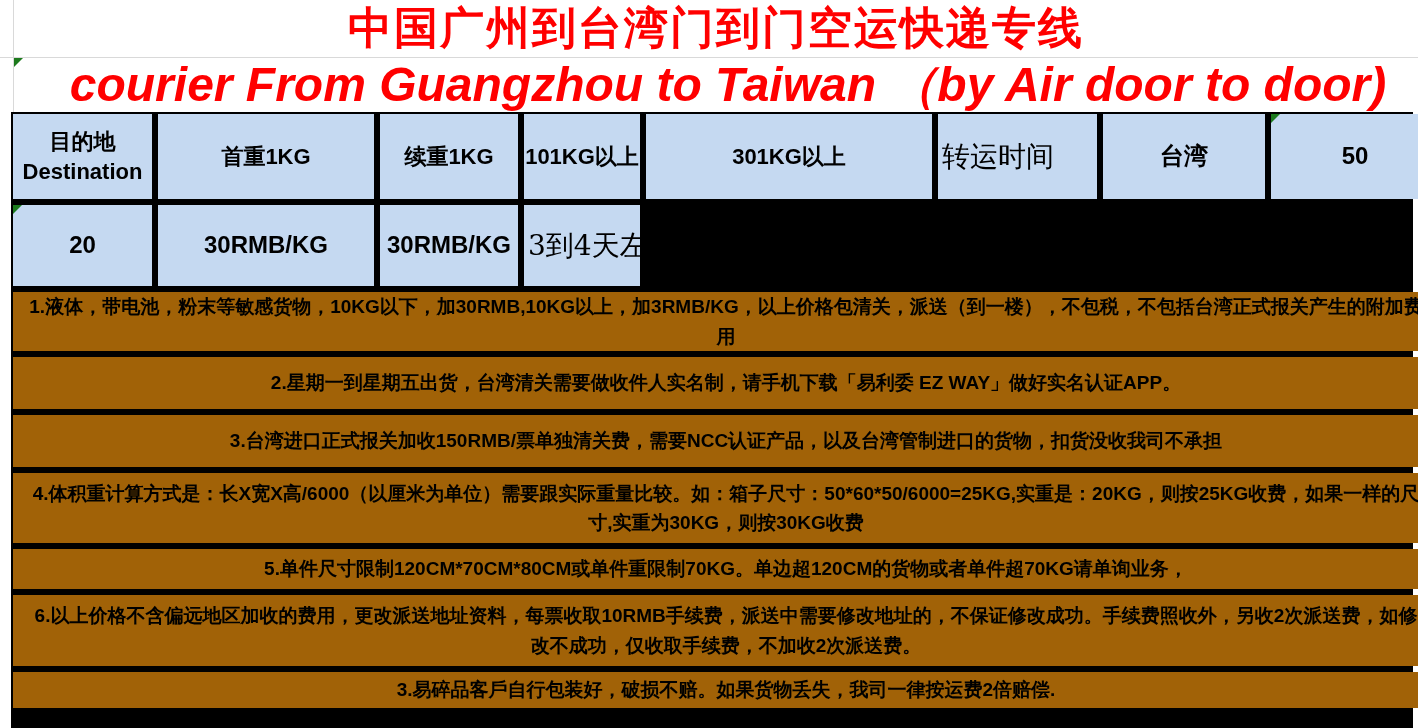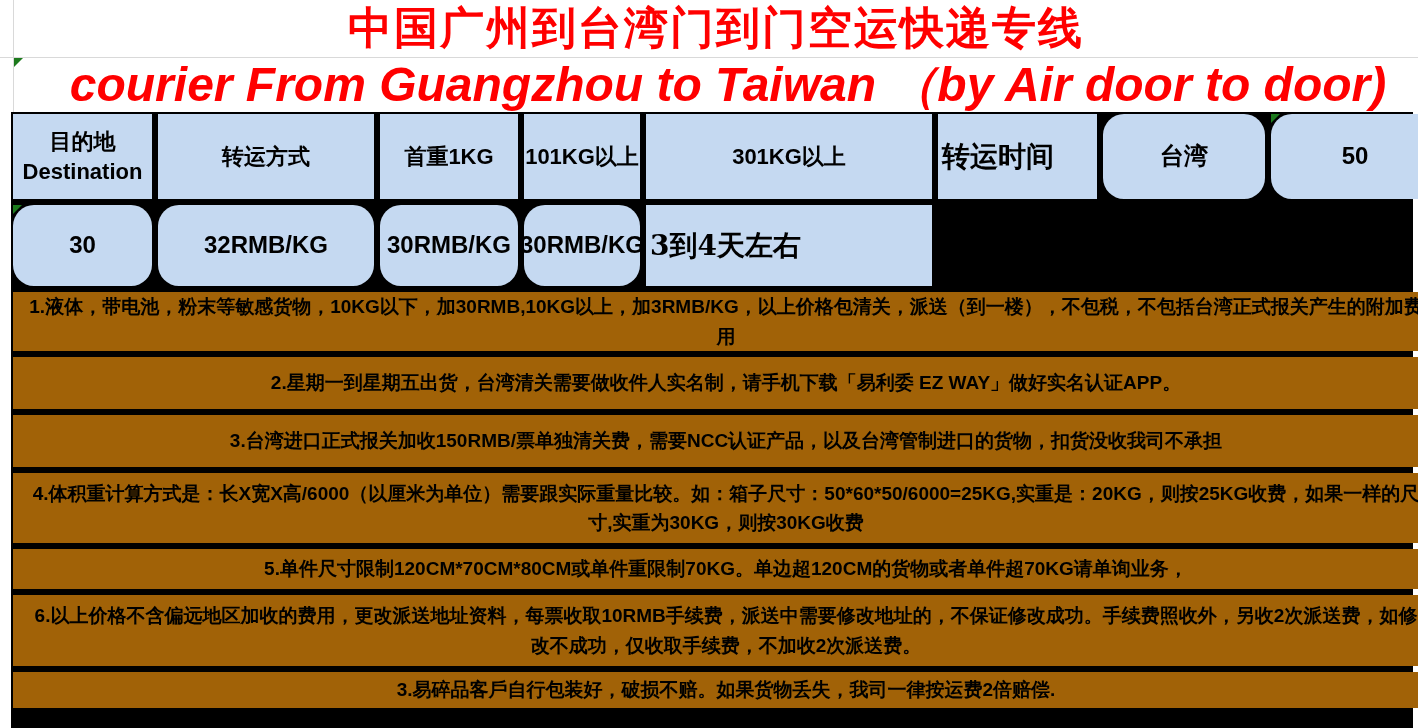--- a/index.html
+++ b/index.html
@@ -42,24 +42,24 @@
   .cell {
     background:#c5d9f1;
     display:flex; align-items:center; justify-content:center;
     text-align:center;
     color:#000000;
     font-weight:bold; font-size:22px;
     position:relative;
     line-height:1.35;
     white-space:pre-line;
   }
-  .cell.big { font-size:24px;border-radius:21px; }
+  .cell.big { font-size:24px; }
   .cell.serif {
     font-family:"DejaVu Serif","Liberation Serif",serif;
-    font-weight:bold; font-size:28px;
+    font-weight:normal; font-size:28px;
     justify-content:flex-start; text-align:left; padding-left:4px;
     white-space:nowrap;
   }
   .note {
     grid-column:1 / -1;
     background:#a16207;
     display:flex; align-items:center; justify-content:center;
     text-align:center;
     font-weight:bold; font-size:19px; line-height:1.55;
     padding:2px 16px;
@@ -83,36 +83,35 @@
   <div class="gridline-h"></div>
 
   <div class="title">中国广州到台湾门到门空运快递专线</div>
   <div class="subtitle">courier From Guangzhou to  Taiwan （by Air door to door)</div>
   <div class="err-tri tri-subtitle"></div>
 
   <div class="sheet">
 
     <div class="cell">目的地
 Destination</div>
-    <div class="cell">转运方式</div>
     <div class="cell">首重1KG</div>
+    <div class="cell">续重1KG</div>
     <div class="cell">101KG以上</div>
     <div class="cell">301KG以上</div>
     <div class="cell serif">转运时间</div>
 
     <div class="cell big">台湾</div>
     <div class="cell big">
       <span class="err-tri tri-cell"></span>
       <span>50</span>
     </div>
     <div class="cell big">
       <span class="err-tri tri-cell"></span>
-      <span>30</span>
+      <span>20</span>
     </div>
-    <div class="cell big">32RMB/KG</div>
     <div class="cell big">30RMB/KG</div>
     <div class="cell big">30RMB/KG</div>
     <div class="cell serif">3到4天左右</div>
 
     <div class="note">1.液体，带电池，粉末等敏感货物，10KG以下，加30RMB,10KG以上，加3RMB/KG，以上价格包清关，派送（到一楼），不包税，不包括台湾正式报关产生的附加费用</div>
     <div class="note">2.星期一到星期五出货，台湾清关需要做收件人实名制，请手机下载「易利委 EZ WAY」做好实名认证APP。</div>
     <div class="note">3.台湾进口正式报关加收150RMB/票单独清关费，需要NCC认证产品，以及台湾管制进口的货物，扣货没收我司不承担</div>
     <div class="note">4.体积重计算方式是：长X宽X高/6000（以厘米为单位）需要跟实际重量比较。如：箱子尺寸：50*60*50/6000=25KG,实重是：20KG，则按25KG收费，如果一样的尺寸,实重为30KG，则按30KG收费</div>
     <div class="note">5.单件尺寸限制120CM*70CM*80CM或单件重限制70KG。单边超120CM的货物或者单件超70KG请单询业务，</div>
     <div class="note">6.以上价格不含偏远地区加收的费用，更改派送地址资料，每票收取10RMB手续费，派送中需要修改地址的，不保证修改成功。手续费照收外，另收2次派送费，如修改不成功，仅收取手续费，不加收2次派送费。</div>

